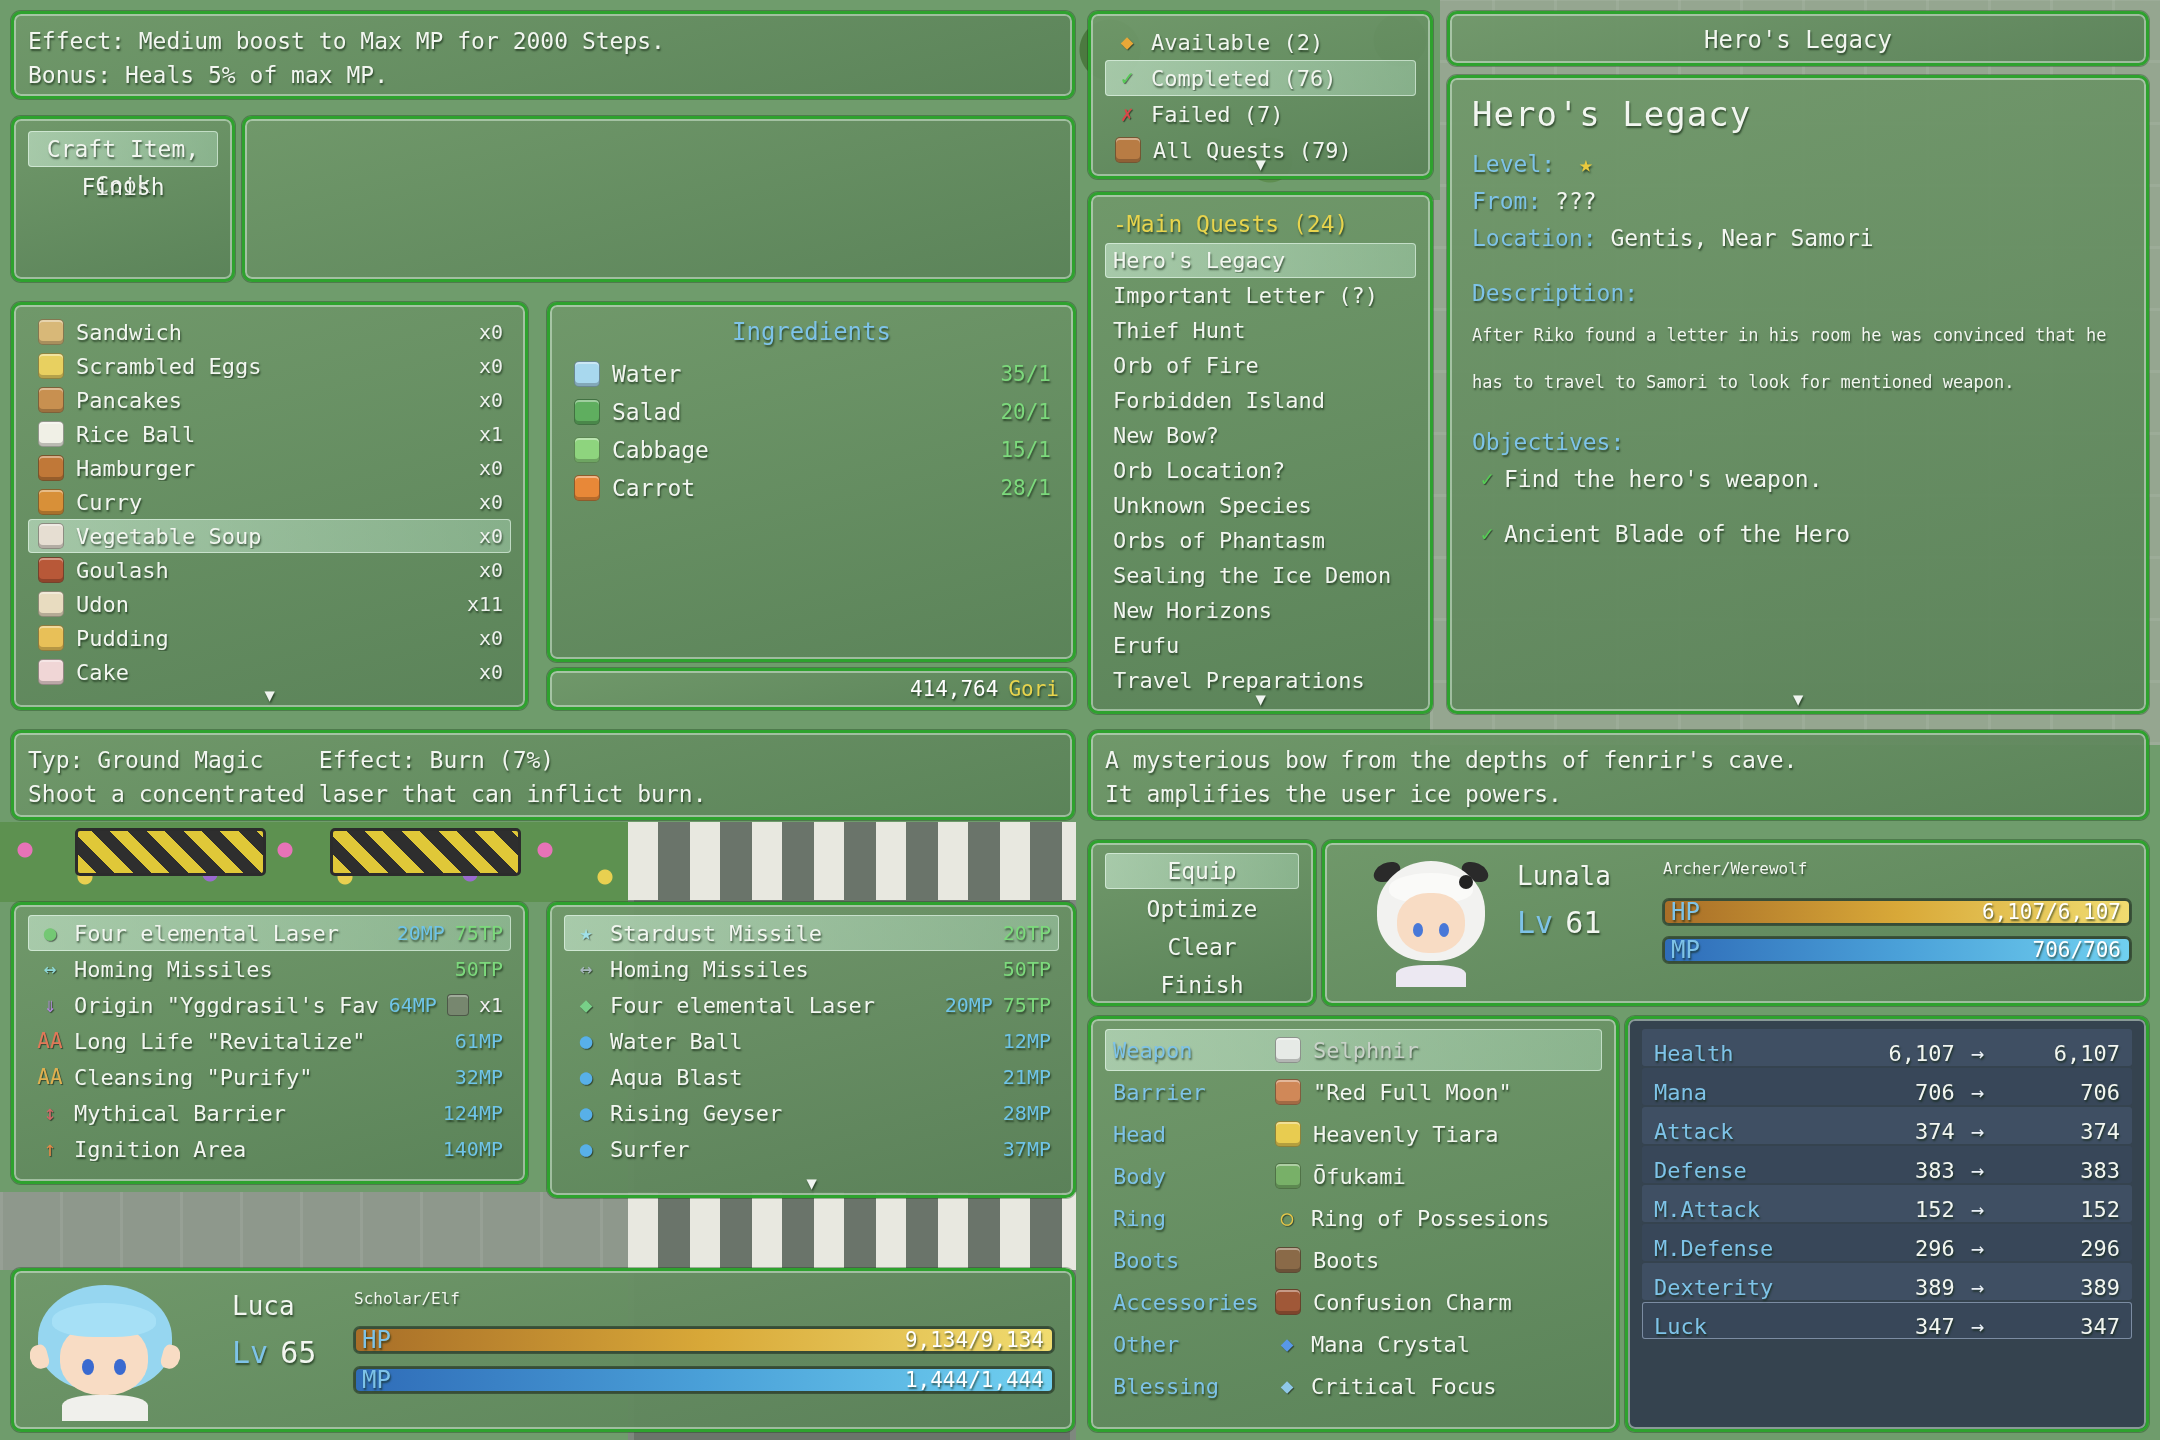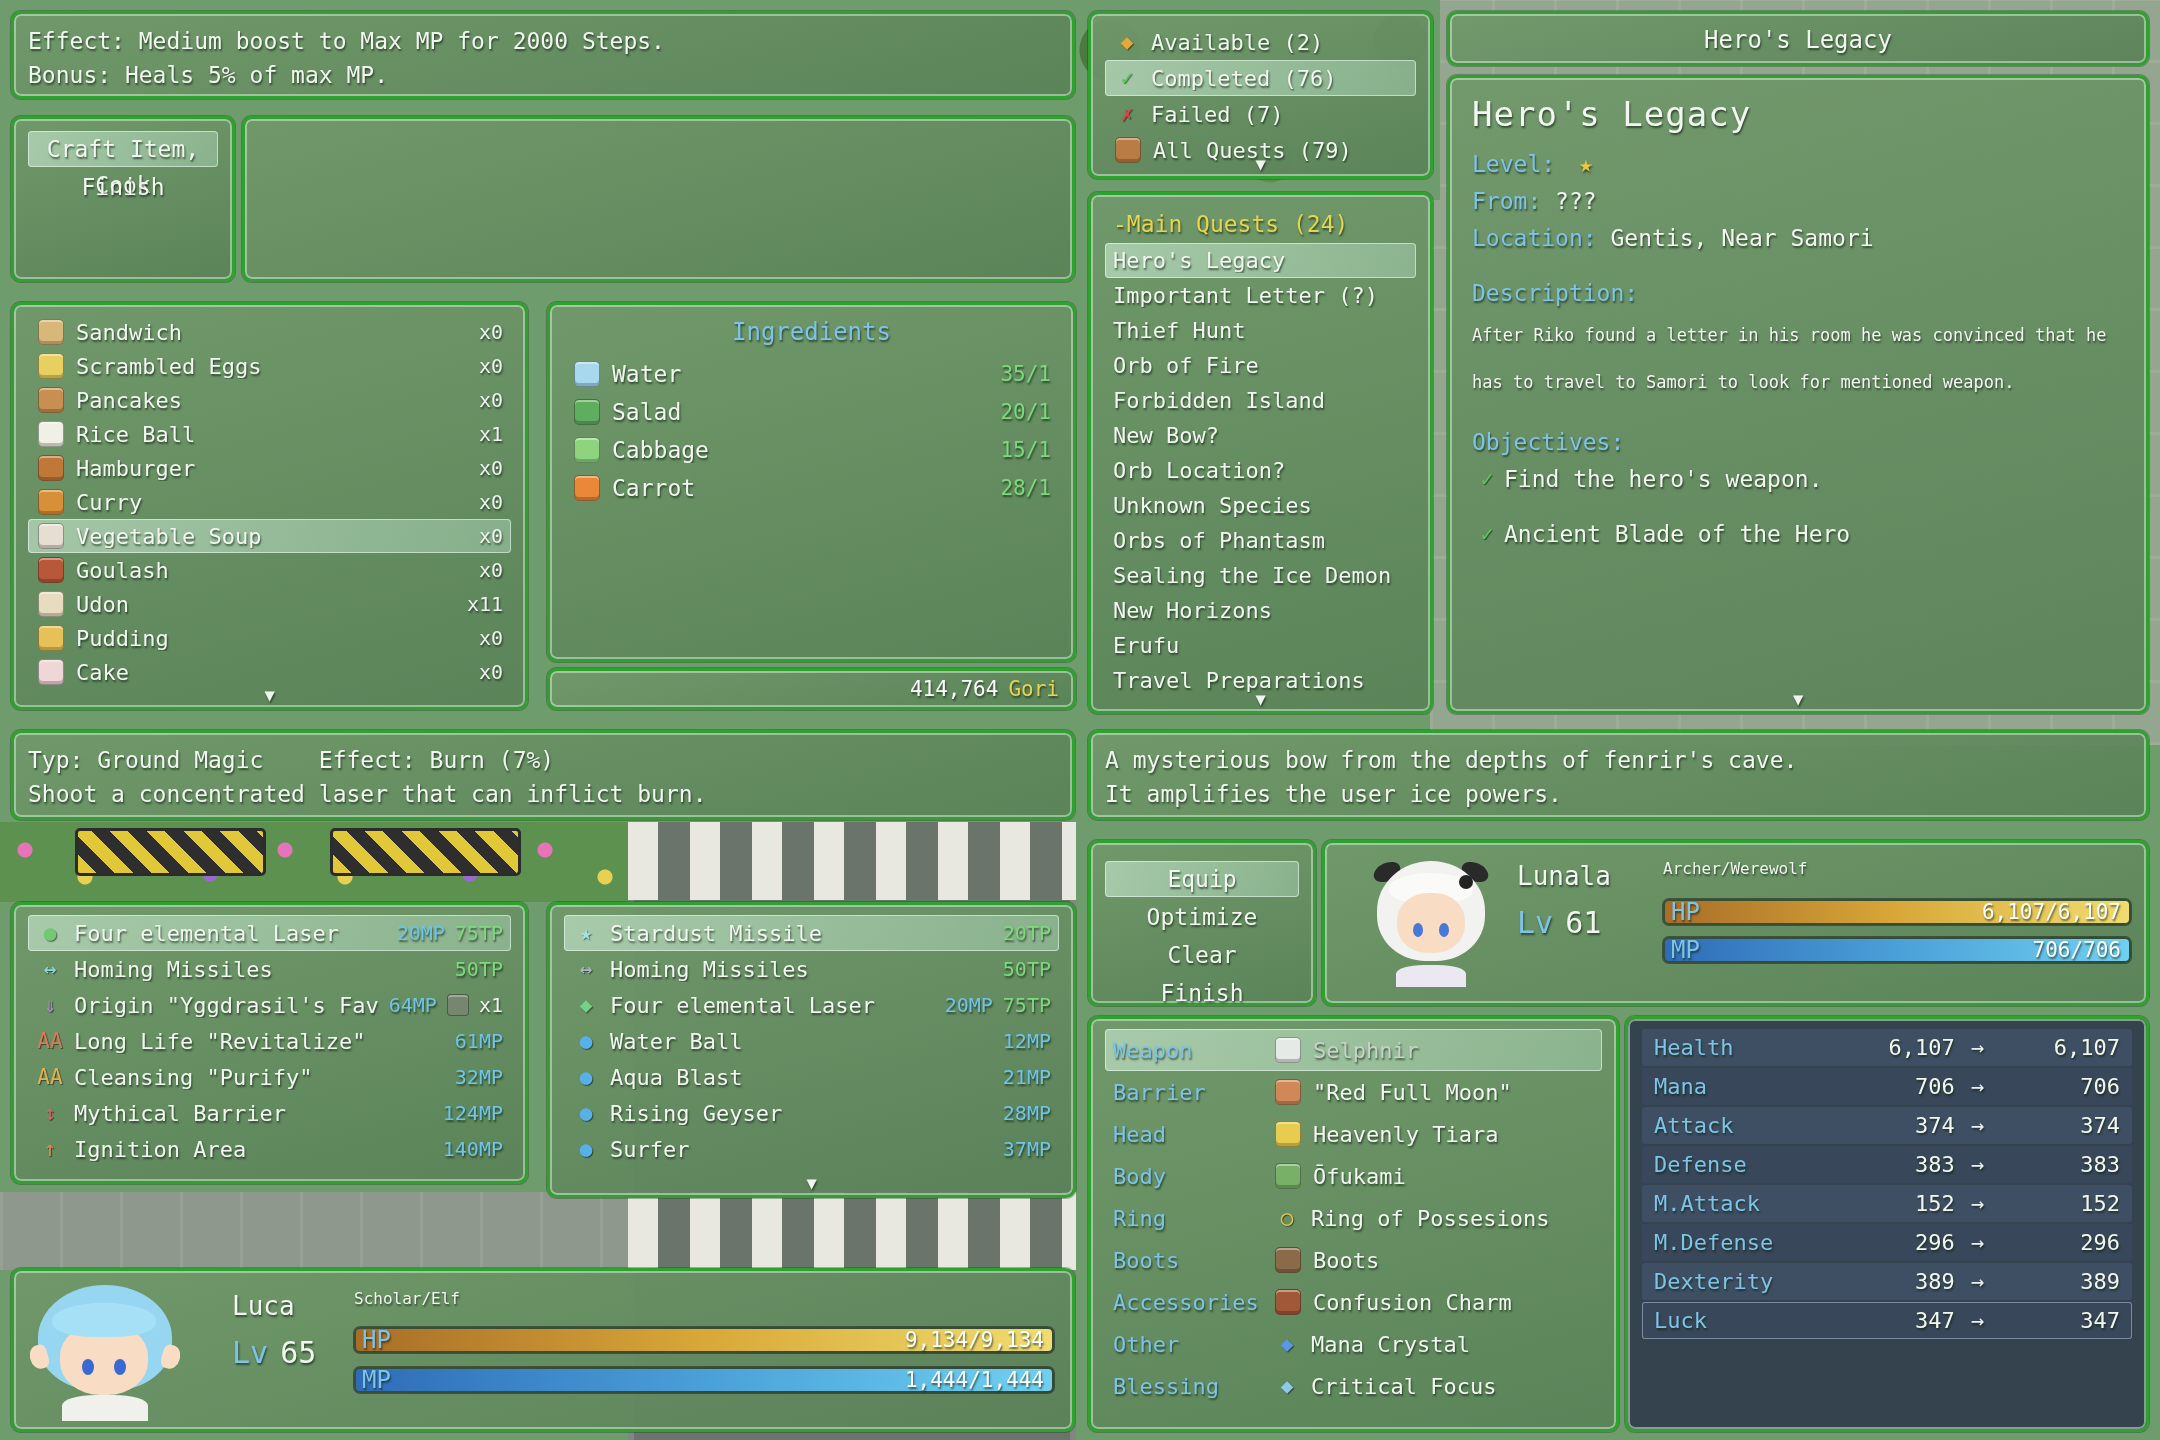--- a/index.html
+++ b/index.html
@@ -56,21 +56,21 @@
   #p-ingredients{left:547px;top:302px;width:529px;height:360px}
   #p-gold{left:547px;top:668px;width:529px;height:42px;padding:4px 14px;display:flex;align-items:center;justify-content:flex-end;font-size:21px}
   #p-quest-cat{left:1088px;top:11px;width:345px;height:168px}
   #p-quest-list{left:1088px;top:192px;width:345px;height:522px}
   #p-quest-title{left:1447px;top:11px;width:702px;height:55px;text-align:center;font-size:24px;padding-top:12px}
   #p-quest-detail{left:1447px;top:75px;width:702px;height:639px;padding:14px 22px}
   #p-magic-desc{left:11px;top:730px;width:1064px;height:90px}
   #p-bow-desc{left:1088px;top:730px;width:1061px;height:90px}
   #p-skill-left{left:11px;top:902px;width:517px;height:282px}
   #p-skill-right{left:547px;top:902px;width:529px;height:296px}
-  #p-equip-cmd{left:1088px;top:840px;width:228px;height:166px;padding-top:16px}
+  #p-equip-cmd{left:1088px;top:840px;width:228px;height:166px;padding-top:8px}
   #p-equip-actor{left:1322px;top:840px;width:827px;height:166px}
   #p-equip-slots{left:1088px;top:1016px;width:531px;height:416px}
   #p-stats{left:1625px;top:1016px;width:524px;height:416px;background:rgba(50,62,78,.95)}
   #p-status{left:11px;top:1268px;width:1064px;height:164px}
 
   .sys{color:#7ec3e8}
   .gold-amount{color:#ffffff}
   .currency{color:#e8d44d;margin-left:10px}
   .desc-line{line-height:34px;font-size:23px;white-space:pre-wrap}
 
@@ -109,21 +109,21 @@
   .qd-desc{font-size:17px;line-height:47px;white-space:pre-wrap}
   .qd-gap{height:18px}
   .level-star{color:#e8c93e;margin-left:10px}
   .check-line{display:flex;align-items:center;line-height:37px;font-size:23px}
   .check-line .icon{flex:0 0 30px;width:30px;margin-right:2px}
 
   
   .slot-row{display:flex;align-items:center;height:42px;padding:0 8px;border-radius:4px}
   .slot-label{flex:0 0 160px;font-size:22px}
   .slot-item{font-size:22px;white-space:nowrap}
-  .stat-row{display:flex;align-items:center;height:37px;padding:0 12px;border-radius:3px;
+  .stat-row{display:flex;align-items:flex-end;height:37px;padding:0 12px;border-radius:3px;
     background:rgba(64,80,100,.95);margin-bottom:2px}
   div.stat-row:nth-of-type(even){background:rgba(57,72,90,.95)}
   .stat-row.selected{background:rgba(100,122,150,.95);box-shadow:inset 0 0 0 1px rgba(190,210,235,.5)}
   .stat-label{flex:1}
   .stat-old{width:120px;text-align:right}
   .stat-arrow{margin:0 16px;color:#e8eef4}
   .stat-new{width:120px;text-align:right}
 
   
   .gauge{position:absolute;height:26px;border-radius:6px;background:rgba(25,35,28,.6);box-shadow:0 0 0 1px rgba(20,30,20,.5)}

